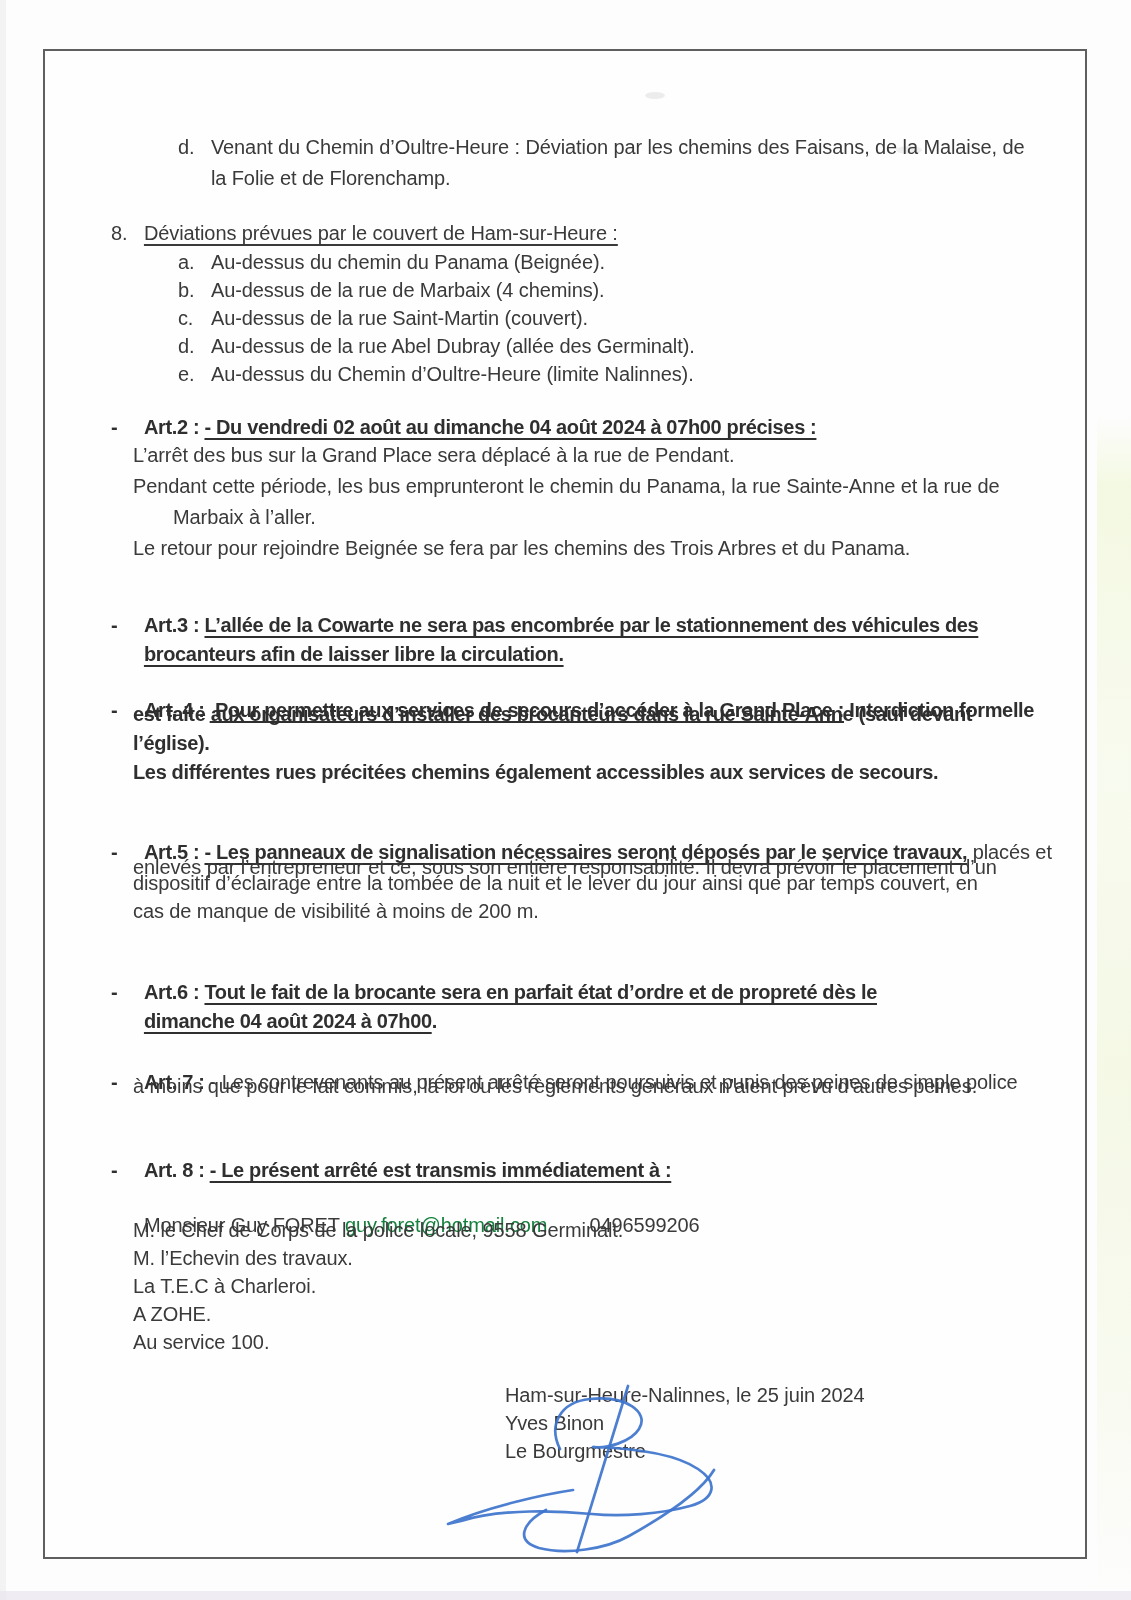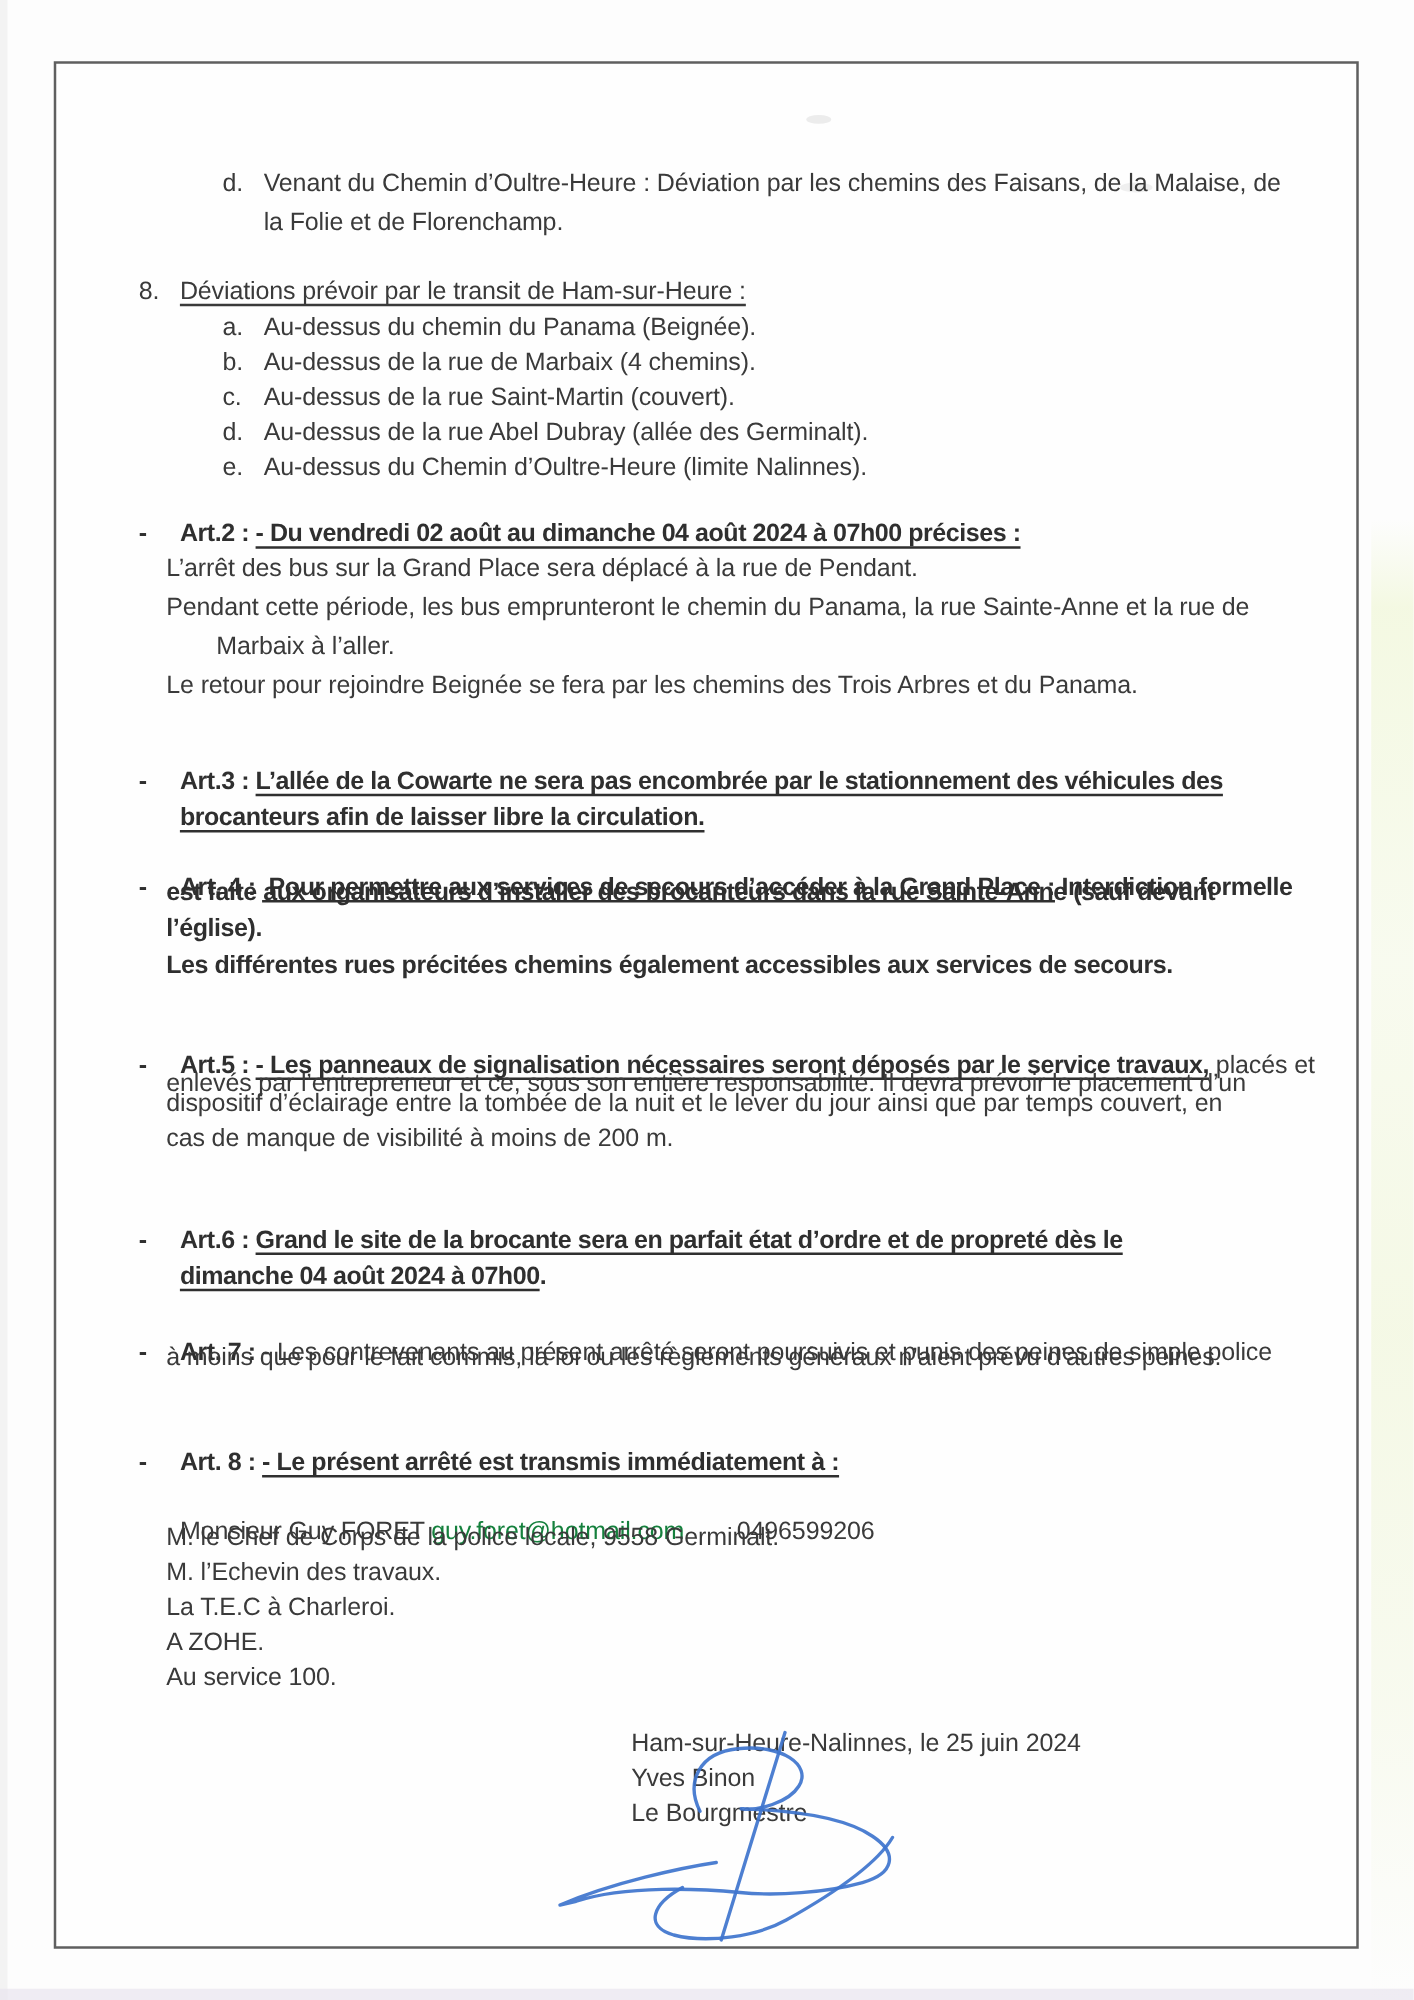--- a/index.html
+++ b/index.html
@@ -64,21 +64,21 @@
 <div class="smudge" style="left:896px;top:146px;width:26px;height:8px;background:rgba(200,200,200,0.28);"></div>
 
 <div class="line" style="left:167px;top:110px;">
   <span class="marker">d.</span><span>Venant du Chemin d’Oultre-Heure : Déviation par les chemins des Faisans, de la Malaise, de</span>
 </div>
 <div class="line" style="left:200px;top:141px;">
   <span>la Folie et de Florenchamp.</span>
 </div>
 
 <div class="line" style="left:100px;top:196px;">
-  <span class="marker">8.</span><span class="u">Déviations prévoir par le transit de Ham-sur-Heure :</span>
+  <span class="marker">8.</span><span class="u">Déviations prévues par le couvert de Ham-sur-Heure :</span>
 </div>
 <div class="line" style="left:167px;top:225px;">
   <span class="marker">a.</span><span>Au-dessus du chemin du Panama (Beignée).</span>
 </div>
 <div class="line" style="left:167px;top:253px;">
   <span class="marker">b.</span><span>Au-dessus de la rue de Marbaix (4 chemins).</span>
 </div>
 <div class="line" style="left:167px;top:281px;">
   <span class="marker">c.</span><span>Au-dessus de la rue Saint-Martin (couvert).</span>
 </div>
@@ -112,21 +112,21 @@
 <div class="line b" style="left:133px;top:760px;">Les différentes rues précitées chemins également accessibles aux services de secours.</div>
 
 <div class="line" style="left:100px;top:815px;">
   <span class="marker b">-</span><span class="b">Art.5 : </span><span class="b u">- Les panneaux de signalisation nécessaires seront déposés par le service travaux,</span><span> placés et</span>
 </div>
 <div class="line" style="left:133px;top:843px;margin-top:12px;">enlevés par l’entrepreneur et ce, sous son entière responsabilité. Il devra prévoir le placement d’un</div>
 <div class="line" style="left:133px;top:871px;">dispositif d’éclairage entre la tombée de la nuit et le lever du jour ainsi que par temps couvert, en</div>
 <div class="line" style="left:133px;top:899px;">cas de manque de visibilité à moins de 200 m.</div>
 
 <div class="line" style="left:100px;top:955px;">
-  <span class="marker b">-</span><span class="b">Art.6 : </span><span class="b u">Grand le site de la brocante sera en parfait état d’ordre et de propreté dès le</span>
+  <span class="marker b">-</span><span class="b">Art.6 : </span><span class="b u">Tout le fait de la brocante sera en parfait état d’ordre et de propreté dès le</span>
 </div>
 <div class="line" style="left:133px;top:984px;">
   <span class="b u">dimanche 04 août 2024 à 07h00</span><span class="b">.</span>
 </div>
 
 <div class="line" style="left:100px;top:1045px;">
   <span class="marker b">-</span><span class="b">Art. 7 : </span><span>- Les contrevenants au présent arrêté seront poursuivis et punis des peines de simple police</span>
 </div>
 <div class="line" style="left:133px;top:1074px;">à moins que pour le fait commis, la loi ou les règlements généraux n’aient prévu d’autres peines.</div>
 

